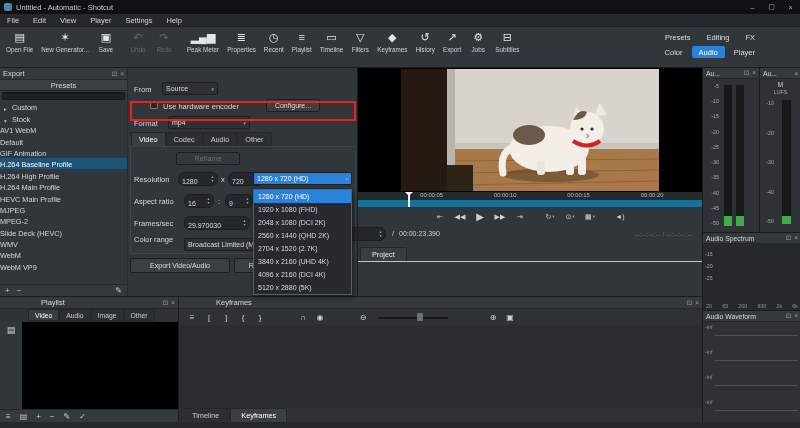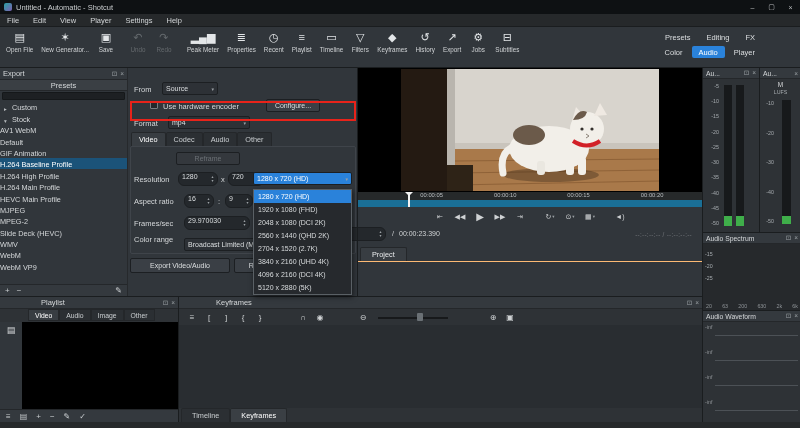--- a/index.html
+++ b/index.html
@@ -35,21 +35,21 @@
 
 .panel-header{height:12px;display:flex;align-items:center;background:#34393e;
   border-bottom:1px solid #24272a;font-size:7.5px;color:#d4d7d9;padding:0 3px;position:relative}
 .ph-icons{margin-left:auto;display:flex;gap:3px;color:#9aa0a4;font-size:6.5px}
 .combo{background:#2d3136;border:1px solid #1c1f22;border-radius:2px;display:flex;
   align-items:center;font-size:7px;padding:0 3px;color:#dcdfe1;height:13px;
   white-space:nowrap;overflow:hidden;position:absolute}
 .combo::after{content:"▾";margin-left:auto;font-size:5px;color:#9aa0a4;padding-left:3px}
 .combo.open{background:#2a82da;color:#fff}
 .spin{background:#24282c;border:1px solid #1c1f22;border-radius:6px;position:absolute;
-  height:14px;display:flex;align-items:flex-start}
+  height:14px;display:flex;align-items:flex-end}
 .spin input{background:transparent;border:none;color:#dcdfe1;font-size:7px;width:100%;
   padding:0 9px 0 3px;font-family:inherit;outline:none}
 .spin .arrows{position:absolute;right:1px;top:1px;bottom:1px;width:7px;display:flex;
   flex-direction:column;justify-content:center;color:#9aa0a4;font-size:4px;
   line-height:4px;text-align:center}
 .spin .arrows::before{content:"▴"}
 .spin .arrows::after{content:"▾"}
 .btn{background:#3a3f45;border:1px solid #1c1f22;border-radius:2px;color:#dcdfe1;
   font-size:7px;display:flex;align-items:center;justify-content:center;position:absolute}
 .btn.disabled{color:#6b7075;background:#34383d}

